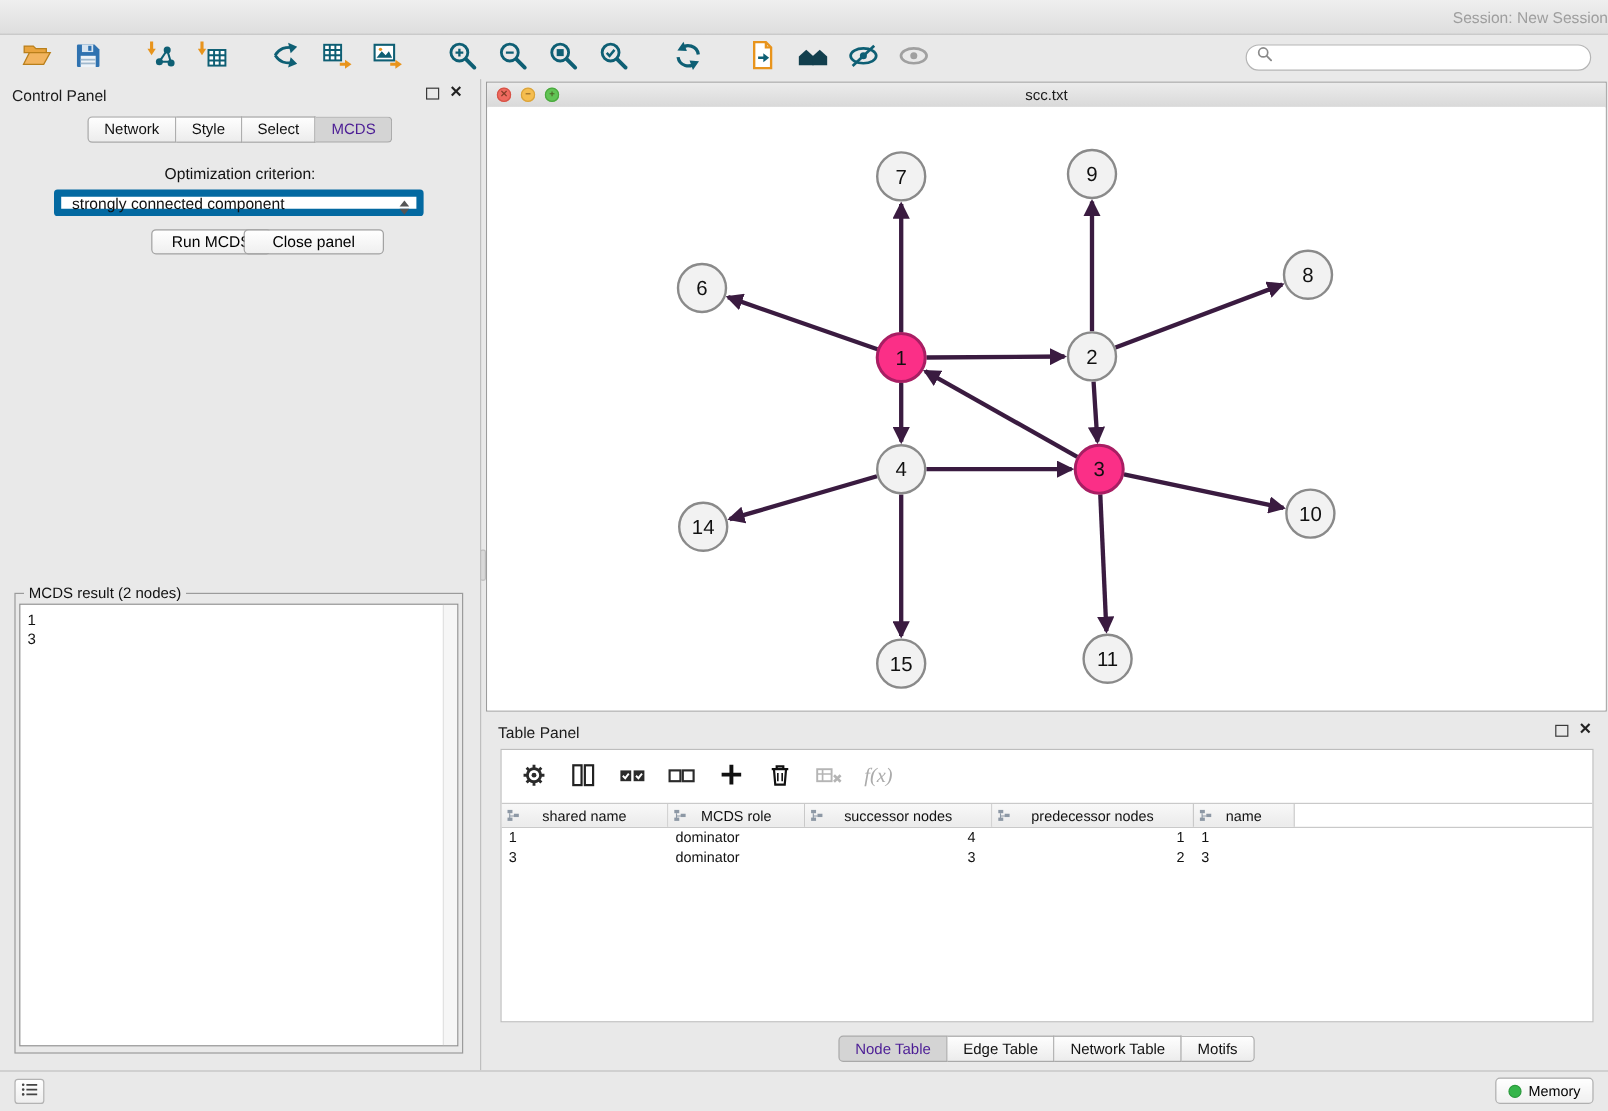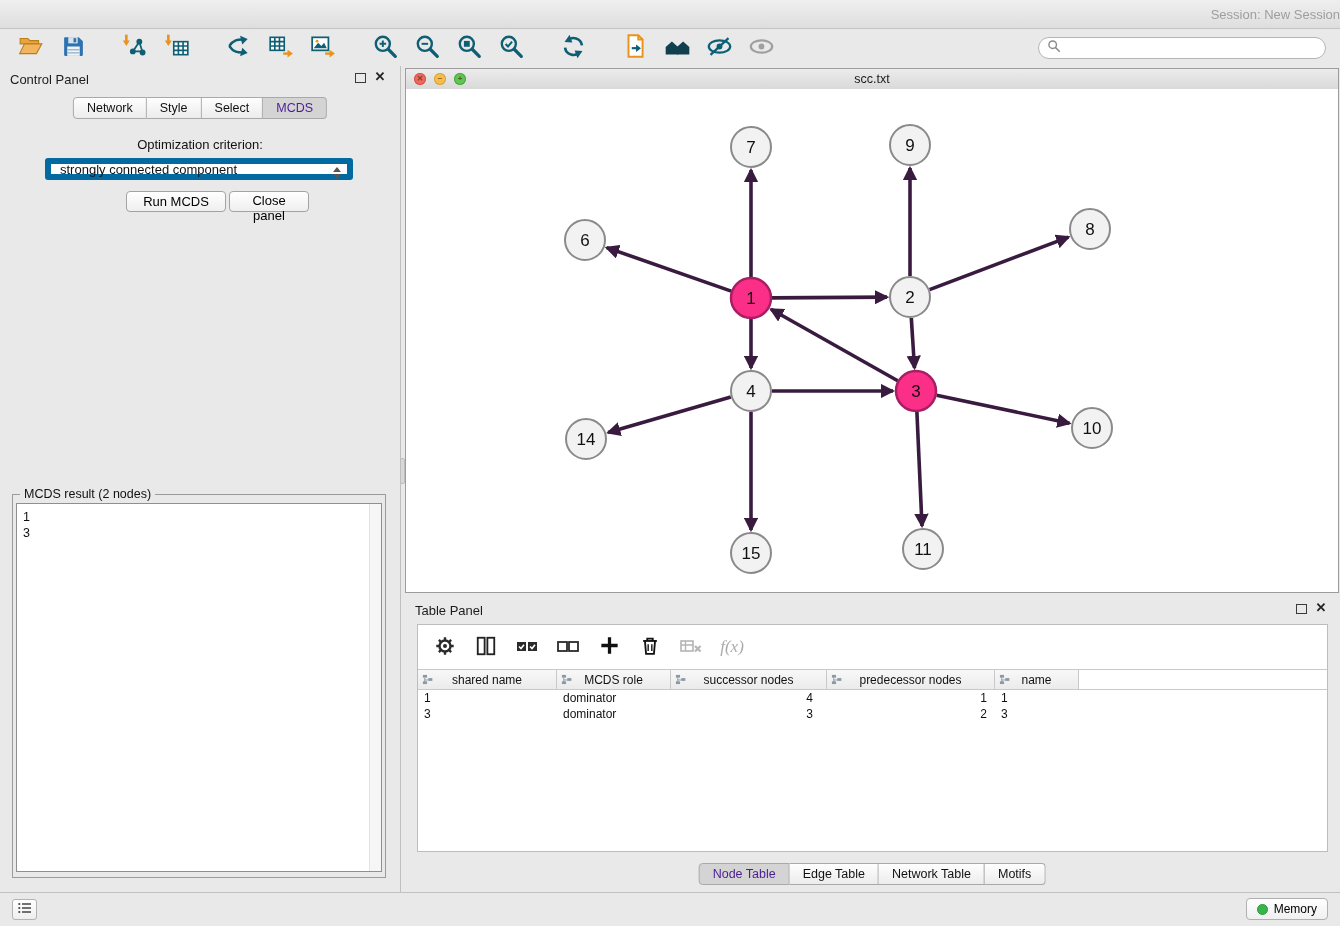--- a/index.html
+++ b/index.html
@@ -49,21 +49,21 @@
   .select-arrows{position:absolute;right:6px;top:3px;display:flex;flex-direction:column;gap:2px;}
   .select-arrows i{display:block;width:0;height:0;border-left:4px solid transparent;
     border-right:4px solid transparent;}
   .select-arrows .up{border-bottom:5px solid #555;}
   .select-arrows .dn{border-top:5px solid #555;}
 
   .btn{position:absolute;height:21px;border:1px solid #a3a3a3;border-radius:4px;
     background:linear-gradient(#ffffff,#efefef);font-size:13px;cursor:pointer;
     font-family:"Liberation Sans",sans-serif;}
   .btn-run{top:125px;left:94px;width:100px;margin-left:32px;}
-  .btn-close{top:125px;left:203px;width:80px;margin-left:26px;}
+  .btn-close{top:125px;left:203px;width:117px;}
 
   .result{position:absolute;left:12px;top:428px;width:372px;height:382px;
     border:1px solid #9b9b9b;background:#e9e9e9;}
   .result-legend{position:absolute;top:-8px;left:7px;background:#e9e9e9;padding:0 4px;
     font-size:12.5px;color:#111;}
   .result-inner{position:absolute;left:3px;right:3px;top:8px;bottom:5px;background:#fff;
     border:1px solid #8f8f8f;overflow:hidden;}
   .result-line{font-size:12.5px;line-height:16px;padding-left:6px;}
   .result-line:first-child{padding-top:5px;}
   .result-scroll{position:absolute;right:0;top:0;bottom:0;width:11px;background:#f6f6f6;

